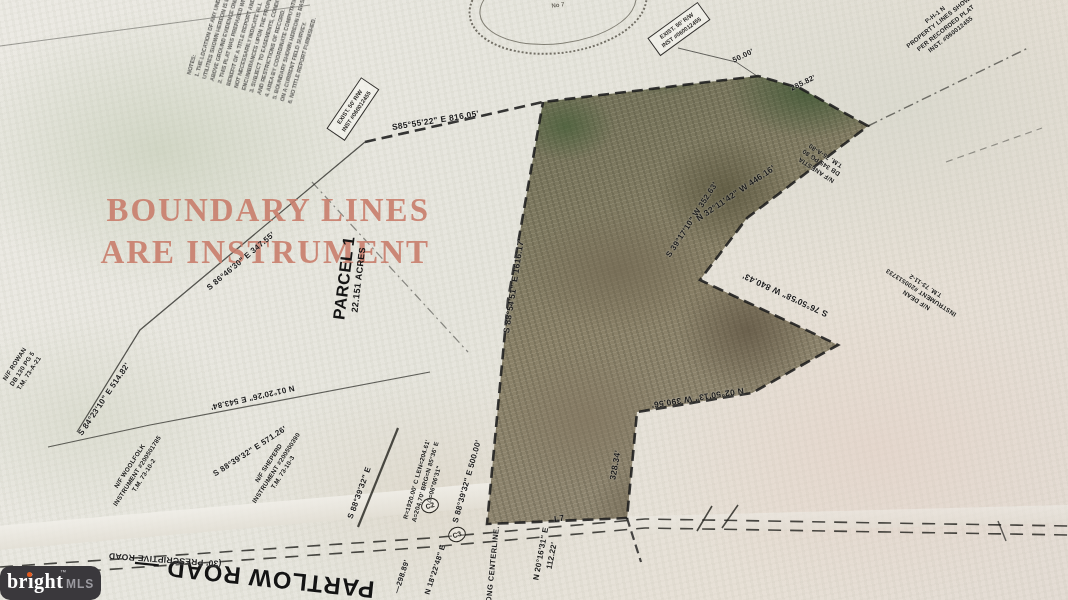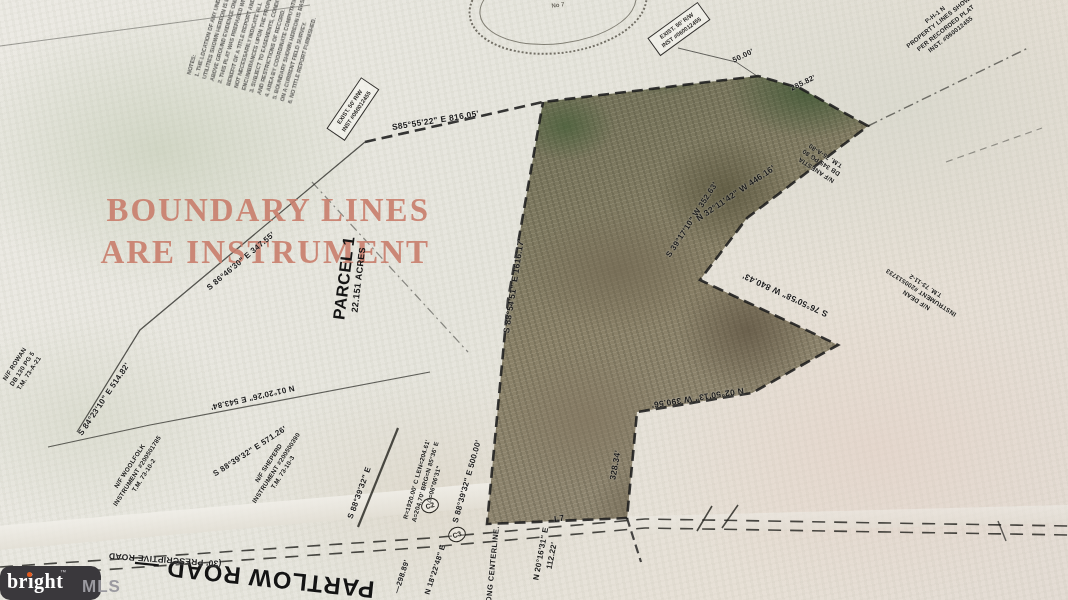--- a/index.html
+++ b/index.html
@@ -55,21 +55,21 @@
   .seal{position:absolute;left:468px;top:-44px;width:176px;height:94px;border-radius:50%;
       border:2px dotted #575349;transform:rotate(-7deg);opacity:.8;}
   .seal .inner{position:absolute;left:9px;top:8px;right:9px;bottom:8px;border-radius:50%;
       border:1.2px solid #6a675c;display:flex;align-items:center;justify-content:center;
       font-size:6px;font-weight:700;color:#4e4b42;}
   .logo{position:absolute;left:0;top:566px;width:101px;height:34px;background:#3a383c;border-radius:10px;}
   .logo .brand{position:absolute;left:7px;top:4px;font-family:"Liberation Serif",serif;
       font-weight:700;font-size:20px;color:#fff;letter-spacing:.5px;}
   .logo .dot{position:absolute;left:27px;top:6px;width:5px;height:5px;border-radius:50%;background:#e05a1f;}
   .logo .tm{position:absolute;left:60px;top:3px;font-size:6px;color:#cfced2;}
-  .logo .mls{position:absolute;left:82px;top:11px;font-weight:700;font-size:17px;color:#9b9aa0;letter-spacing:1px;}
+  .logo .mls{position:absolute;left:66px;top:11px;font-weight:700;font-size:12px;color:#9b9aa0;letter-spacing:1px;}
 </style>
 </head>
 <body>
 
 <div class="stage">
 
   <div class="road-strip" style="left:-20px;top:503px;width:560px;height:24px;transform:rotate(-5deg);
               background:linear-gradient(rgba(241,239,233,.85),rgba(227,223,213,.8));"></div>
   <div class="road-strip" style="left:500px;top:512px;width:600px;height:18px;transform:rotate(-1.5deg);
               background:linear-gradient(rgba(238,236,230,.55),rgba(226,222,212,.5));"></div>

